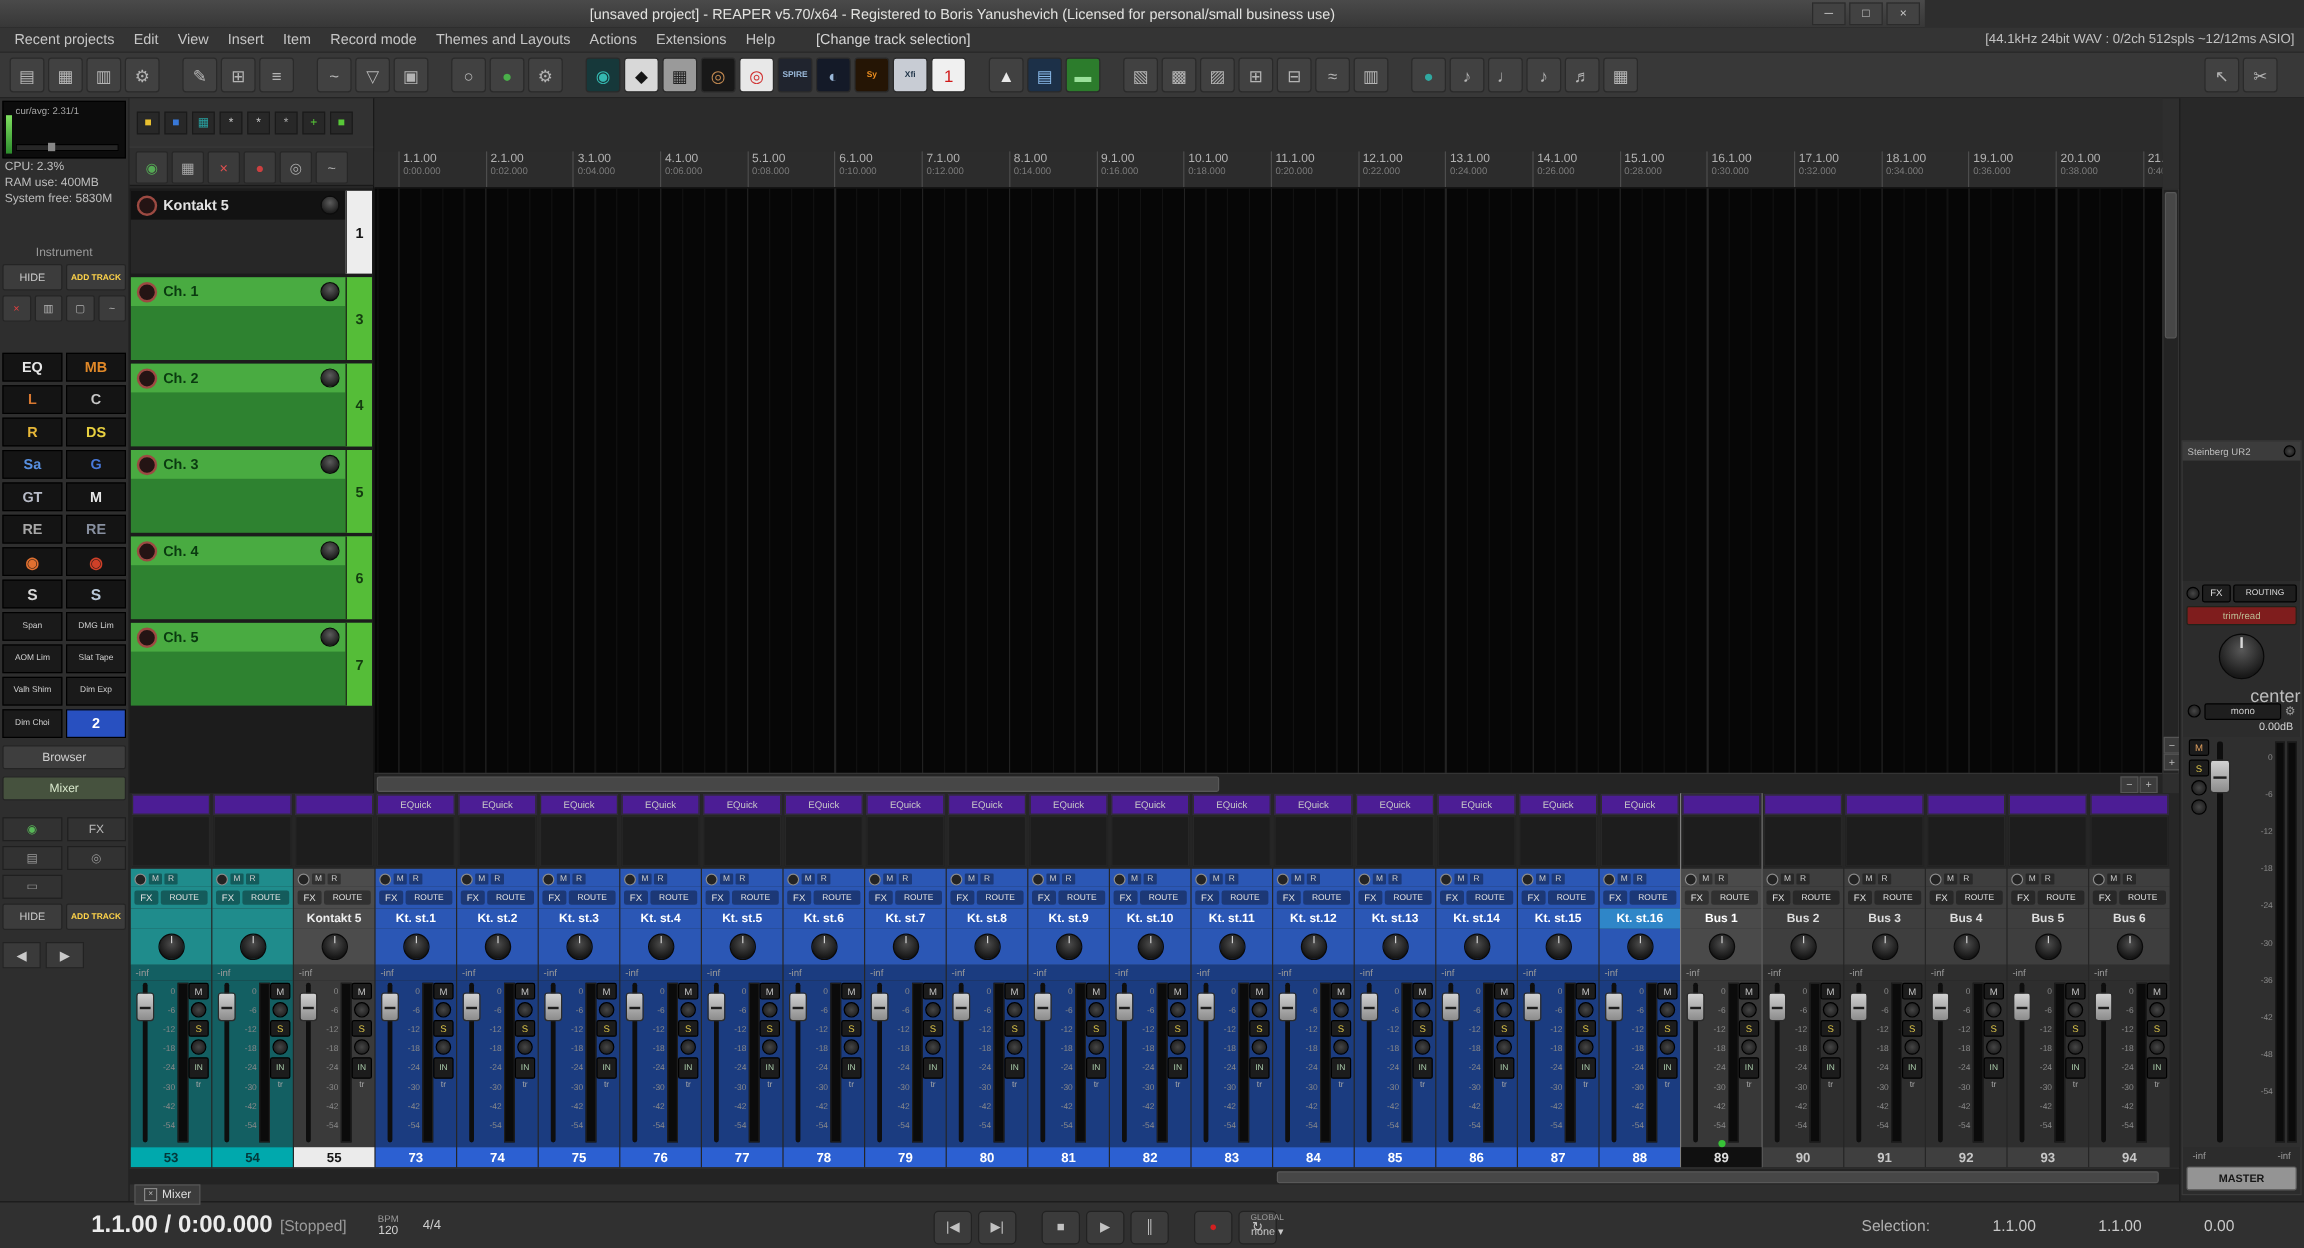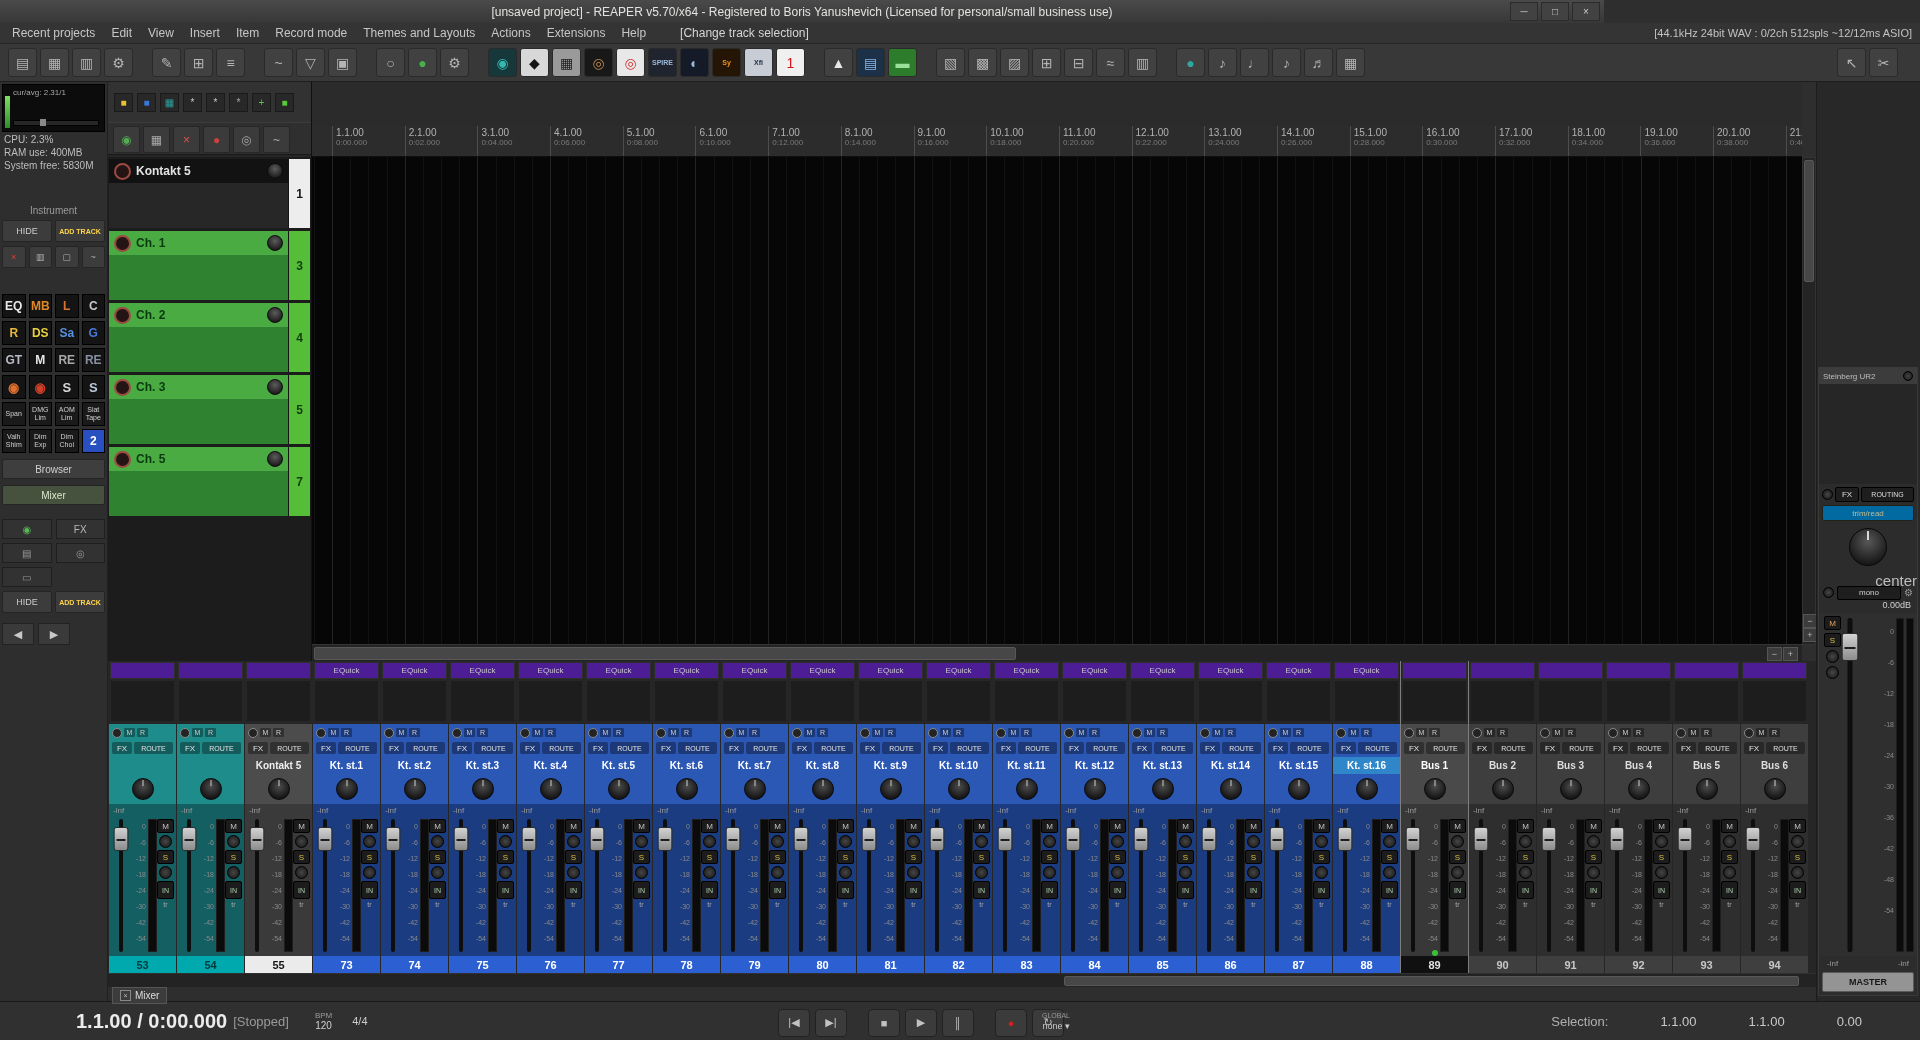--- a/index.html
+++ b/index.html
@@ -39,21 +39,21 @@
   .perfbar{position:absolute;left:2px;bottom:3px;width:5px;height:32px;background:linear-gradient(#7fe060,#2c8c2c)}
   .curavg{position:absolute;left:10px;top:3px;font-size:8px;color:#a8a8a8}
   .perfslider{position:absolute;left:10px;bottom:5px;width:84px;height:4px;background:#262626;border:1px solid #000}
   .perfslider i{position:absolute;left:26px;top:-2px;width:6px;height:7px;background:#888;display:block}
   .sysline{font-size:10px;color:#bdbdbd;padding:2px 2px 0;white-space:nowrap}
   .side-label{font-size:10px;color:#9a9a9a;text-align:center;margin-top:34px}
   .side-row{display:flex;gap:3px;margin-top:4px;justify-content:center}
   .sbox{height:20px;flex:1;background:#3c3c3c;border:1px solid #242424;color:#ccc;font-size:9px;
     display:flex;align-items:center;justify-content:center;border-radius:2px;overflow:hidden}
   .sbox.addtrack{color:#ffd44a;font-size:7px;font-weight:bold;line-height:7px;text-align:center}
-  .side-grid{display:grid;grid-template-columns:1fr 1fr 1fr 1fr;gap:3px;margin-top:26px}
+  .side-grid{display:grid;grid-template-columns:1fr 1fr;gap:3px;margin-top:26px}
   .pl{height:22px;background:#141414;border:1px solid #000;display:flex;align-items:center;justify-content:center;
       font-weight:bold;font-size:12px;overflow:hidden}
   .pl.word{font-size:7px;font-weight:normal;text-align:center;line-height:8px;background:#1a1a1a}
   .pl.img{font-size:13px}
   .pl.num{background:#2850c0;color:#fff}
   .widebtn{margin-top:6px;height:18px;background:#3e3e3e;border:1px solid #242424;color:#cfcfcf;font-size:10px;
     display:flex;align-items:center;justify-content:center;border-radius:2px;flex:0 0 auto}
   .widebtn.active{background:#46523e;color:#d8e8cc}
   .bottom-grid{display:grid;grid-template-columns:1fr 1fr;gap:4px;margin-top:14px}
   .bic{height:18px;background:#323232;border:1px solid #1f1f1f;display:flex;align-items:center;justify-content:center;font-size:10px}
@@ -153,21 +153,21 @@
   .tabx{width:9px;height:9px;border:1px solid #888;font-size:7px;display:flex;align-items:center;justify-content:center;color:#bbb}
 
   
   .master{position:absolute;left:1818px;top:367px;width:100px;height:629px;background:#2c2c2c;
     border:1px solid #3a3a3a;box-sizing:border-box;display:flex;flex-direction:column;z-index:4}
   .mdevice{height:16px;background:#3c3c3c;font-size:8px;color:#bdbdbd;display:flex;align-items:center;justify-content:space-between;padding:0 4px}
   .mempty{height:100px;background:#262626}
   .mfxrow{display:flex;gap:2px;padding:3px;height:20px;box-sizing:border-box;align-items:center}
   .mfx{flex:0 0 22px;height:13px;background:#1e1e1e;border:1px solid #000;color:#ddd;font-size:8px;display:flex;align-items:center;justify-content:center;border-radius:2px}
   .mroute{flex:1;height:13px;background:#1e1e1e;border:1px solid #000;color:#ddd;font-size:7px;display:flex;align-items:center;justify-content:center;border-radius:2px}
-  .mauto{height:14px;margin:1px 3px;background:#0369a1;border:1px solid #22221a;color:#bcbc94;font-size:8px;display:flex;align-items:center;justify-content:center;border-radius:2px}
+  .mauto{height:14px;margin:1px 3px;background:#7f1d1d;border:1px solid #22221a;color:#bcbc94;font-size:8px;display:flex;align-items:center;justify-content:center;border-radius:2px}
   .mknobwrap{height:50px;display:flex;align-items:center;justify-content:center}
   .bigknob{width:36px;height:36px;border-radius:50%;background:radial-gradient(circle at 50% 35%,#585858,#181818 75%);border:1px solid #080808;position:relative}
   .bigknob::after{content:'';position:absolute;left:50%;top:2px;width:2px;height:9px;background:#d8d8d8;transform:translateX(-50%)}
   .mcenter{font-size:15px;color:#bdbdbd;text-align:right;height:13px}
   .mmonorow{display:flex;align-items:center;gap:3px;padding:0 4px;height:15px}
   .monobtn{flex:1;height:12px;background:#1e1e1e;border:1px solid #000;color:#ccc;font-size:8px;display:flex;align-items:center;justify-content:center;border-radius:2px}
   .gear{font-size:10px;color:#999}
   .mvol{font-size:9px;color:#d0d0d0;text-align:right;padding-right:6px;height:14px}
   .mfaderzone{flex:1;display:flex;padding:2px 3px 2px 5px;background:#2f2f2f}
   .mside{width:17px;display:flex;flex-direction:column;gap:3px}
@@ -421,20 +421,31 @@
           <div class="thead">
             <span class="rec"></span>
             <span class="tname">Ch. 3</span>
             <span class="tknob"></span>
           </div>
 
         </div>
         <div class="tnum">5</div>
       </div>
 
+      <div class="track green">
+        <div class="tmain">
+          <div class="thead">
+            <span class="rec"></span>
+            <span class="tname">Ch. 4</span>
+            <span class="tknob"></span>
+          </div>
+
+        </div>
+        <div class="tnum">6</div>
+      </div>
 
       <div class="track green">
         <div class="tmain">
           <div class="thead">
             <span class="rec"></span>
             <span class="tname">Ch. 5</span>
             <span class="tknob"></span>
           </div>
 
         </div>

